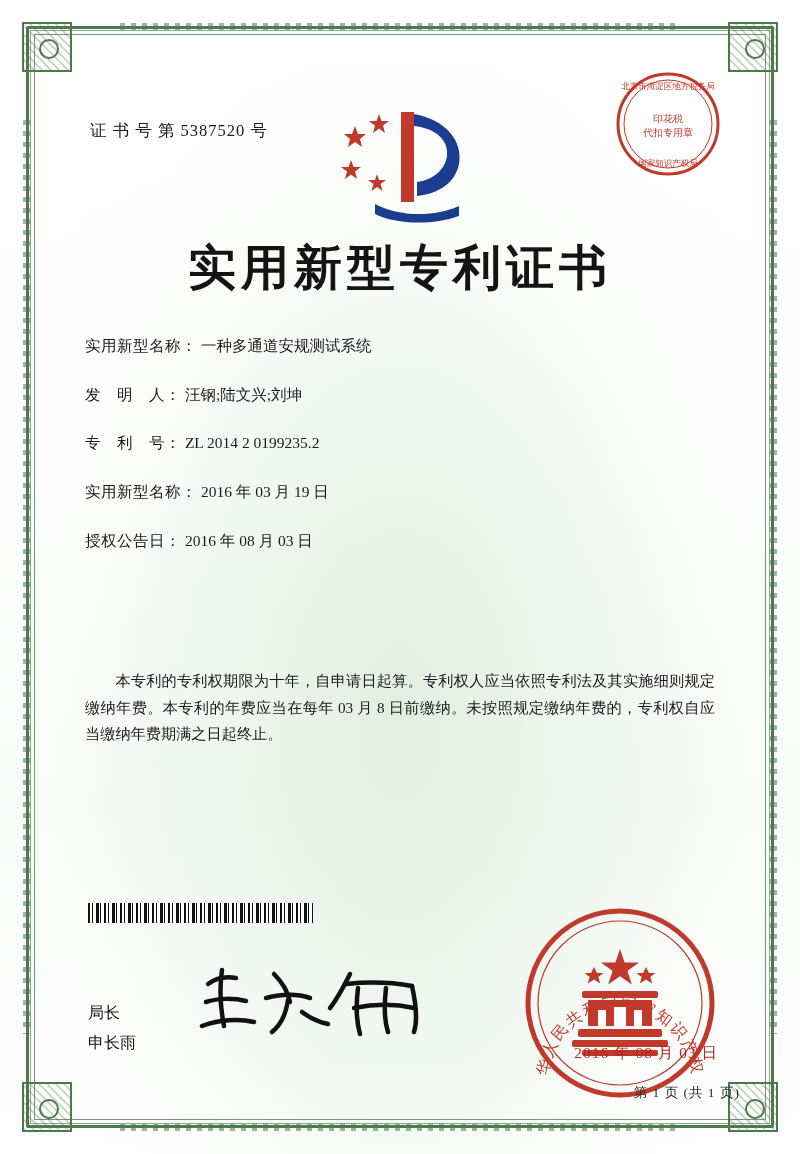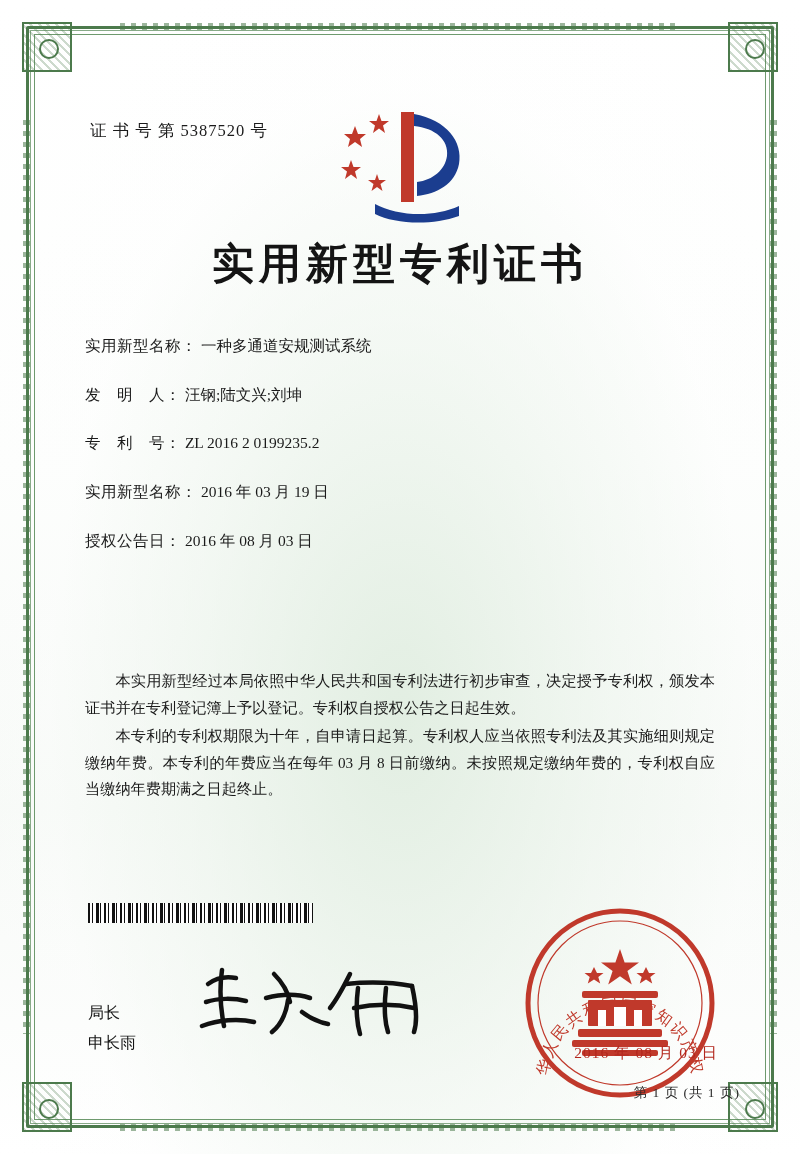--- a/index.html
+++ b/index.html
@@ -112,21 +112,21 @@
     width: 108px;
     height: 108px;
   }
   .seal-top svg { display: block; }
 
   .title {
     position: absolute;
     left: 0; right: 0;
     top: 178px;
     text-align: center;
-    font-size: 42px;
+    font-size: 48px;
     font-weight: bold;
     letter-spacing: 5px;
     color: #141414;
     font-family: "DejaVu Serif", "Liberation Serif", serif;
   }
 
   .fields {
     position: absolute;
     left: 25px;
     right: 25px;
@@ -264,48 +264,59 @@
           <polygon points="16,62 18.5,69 26,69 20,73.5 22,81 16,76.5 10,81 12,73.5 6,69 13.5,69"></polygon>
           <polygon points="42,76 44,82 51,82 45.5,86 47.5,93 42,89 36.5,93 38.5,86 33,82 40,82"></polygon>
         </g>
 
         <path d="M66 14 L79 14 L79 104 L66 104 Z" fill="#c0392b"></path>
         <path d="M79 16 C112 22 128 44 124 66 C120 86 102 96 82 98 L82 84 C98 82 110 72 112 58 C114 42 100 30 79 28 Z" fill="#1b3d8f"></path>
         <path d="M40 106 C62 118 98 120 124 108 L124 118 C96 128 60 126 40 116 Z" fill="#1b3d8f"></path>
       </svg>
     </div>
 
+    <div class="seal-top">
+      <svg width="108" height="108" viewBox="0 0 108 108" xmlns="http://www.w3.org/2000/svg">
+        <circle cx="54" cy="54" r="50" fill="none" stroke="#c0392b" stroke-width="3"></circle>
+        <circle cx="54" cy="54" r="44" fill="none" stroke="#c0392b" stroke-width="1"></circle>
+        <g fill="#c0392b" font-family="DejaVu Serif, serif" font-size="8.5">
+          <text x="54" y="19" text-anchor="middle">北京市海淀区地方税务局</text>
+          <text x="54" y="52" text-anchor="middle" font-size="10">印花税</text>
+          <text x="54" y="66" text-anchor="middle" font-size="10">代扣专用章</text>
+          <text x="54" y="96" text-anchor="middle">国家知识产权局</text>
+        </g>
+      </svg>
+    </div>
 
     <div class="title">实用新型专利证书</div>
 
     <div class="fields">
       <div class="field-row">
         <span class="field-label sp2">实用新型名称：</span>
         <span class="field-value">一种多通道安规测试系统</span>
       </div>
       <div class="field-row">
         <span class="field-label sp2">发　明　人：</span>
         <span class="field-value">汪钢;陆文兴;刘坤</span>
       </div>
       <div class="field-row">
         <span class="field-label sp2">专　利　号：</span>
-        <span class="field-value">ZL 2016 2 0199235.2</span>
+        <span class="field-value">ZL 2014 2 0199235.2</span>
       </div>
       <div class="field-row">
         <span class="field-label sp2">实用新型名称：</span>
         <span class="field-value">2016 年 03 月 19 日</span>
       </div>
       <div class="field-row">
         <span class="field-label sp2">授权公告日：</span>
         <span class="field-value">2016 年 08 月 03 日</span>
       </div>
     </div>
 
     <div class="body-text">
-      <p>本实用新型经过本局依照中华人民共和国专利法进行初步审查，决定授予专利权，颁发本证书并在专利登记簿上予以登记。专利权自授权公告之日起生效。</p>
       <p>本专利的专利权期限为十年，自申请日起算。专利权人应当依照专利法及其实施细则规定缴纳年费。本专利的年费应当在每年 03 月 8 日前缴纳。未按照规定缴纳年费的，专利权自应当缴纳年费期满之日起终止。</p>
     </div>
 
     <div class="barcode"></div>
 
     <div class="seal-big">
       <svg width="200" height="200" viewBox="0 0 200 200" xmlns="http://www.w3.org/2000/svg">
         <circle cx="100" cy="100" r="92" fill="none" stroke="#c0392b" stroke-width="5"></circle>
         <circle cx="100" cy="100" r="82" fill="none" stroke="#c0392b" stroke-width="1.2"></circle>
         <path id="sealArc" d="M 100,178 m -72,0 a 72,72 0 1,1 144,0" fill="none"></path>

